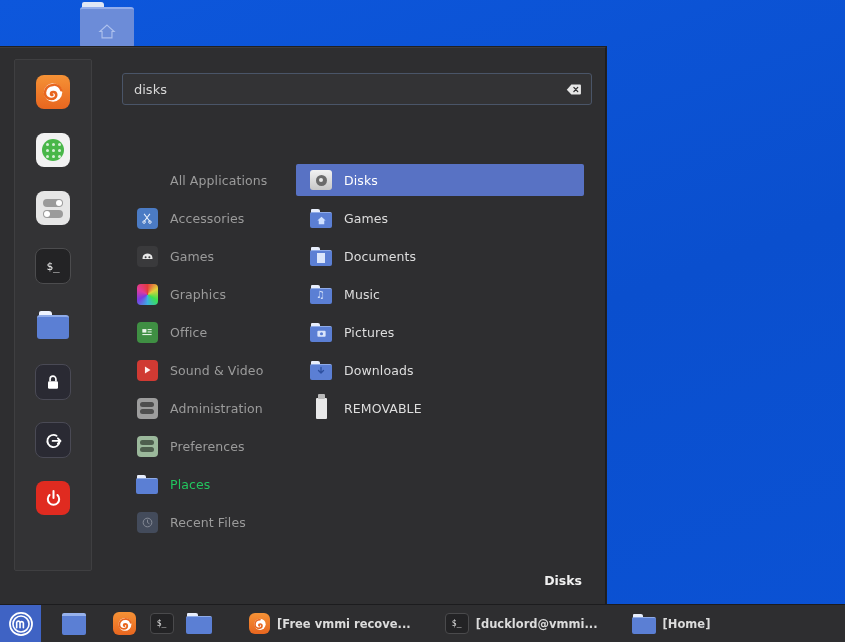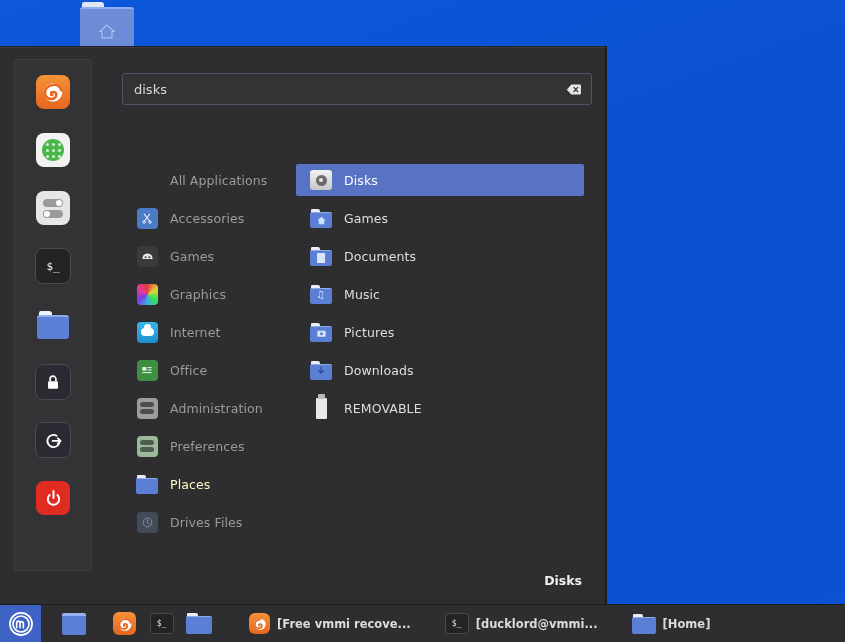--- a/index.html
+++ b/index.html
@@ -91,21 +91,21 @@
   .row.header{cursor:default;}
   .row .ico{
     width:22px;height:22px;margin-right:12px;flex:0 0 22px;
     display:flex;align-items:center;justify-content:center;
     position:relative;
   }
   .row .lbl{
     font-size:12.5px;color:#9b9b9b;white-space:nowrap;
     letter-spacing:.1px;
   }
-  .row.active .lbl{color:#fef9c3;}
+  .row.active .lbl{color:#22c55e;}
   #app-col .row .lbl{color:#dedede;}
   #app-col .row.sel{background:#5872c4;}
   #app-col .row.sel .lbl{color:#ffffff;}
   
   #info{
     position:absolute;right:23px;bottom:16px;text-align:right;
   }
   #info .t{font-size:12.5px;font-weight:bold;color:#f0f0f0;line-height:18px;}
   #info .d{font-size:12.5px;color:#d5d5d5;line-height:18px;}
   
@@ -327,43 +327,45 @@
       <span class="lbl">Games</span>
     </div>
 
     <div class="row">
       <span class="ico">
         <span class="sq" style="background:conic-gradient(#e23b3b,#e2d23b,#3be24f,#3bb0e2,#7b3be2,#e23b9a,#e23b3b);"></span>
       </span>
       <span class="lbl">Graphics</span>
     </div>
 
-    <div class="row">
-      <span class="ico">
-        <span class="cloud" style="width:21px;height:21px;">
-            <span class="c"></span>
-          </span>
-      </span>
-      <span class="lbl">Internet</span>
-    </div>
 
     <div class="row">
       <span class="ico">
         <span class="sq" style="background:#3f8f43;">
           <svg viewBox="0 0 24 24" width="14" height="14">
             <rect x="4" y="7" width="7" height="6" fill="#eaf5ea"></rect>
             <rect x="13" y="7" width="7" height="1.8" fill="#eaf5ea"></rect>
             <rect x="13" y="11" width="7" height="1.8" fill="#eaf5ea"></rect>
             <rect x="4" y="15.5" width="16" height="1.8" fill="#eaf5ea"></rect>
           </svg>
         </span>
       </span>
       <span class="lbl">Office</span>
     </div>
 
+    <div class="row">
+      <span class="ico">
+        <span class="sq" style="background:#d03a33;">
+          <svg viewBox="0 0 24 24" width="14" height="14">
+            <path d="M8.5 6 L18 12 L8.5 18 Z" fill="#fdf0ef"></path>
+          </svg>
+        </span>
+      </span>
+      <span class="lbl">Sound &amp; Video</span>
+    </div>
 
     <div class="row">
       <span class="ico">
         <span class="sq" style="background:#9d9d9d;flex-direction:column;gap:2px;">
           <i style="width:14px;height:5px;border-radius:3px;background:#4e4e4e;display:block"></i>
           <i style="width:14px;height:5px;border-radius:3px;background:#4e4e4e;display:block"></i>
         </span>
       </span>
       <span class="lbl">Administration</span>
     </div>
@@ -390,21 +392,21 @@
 
     <div class="row">
       <span class="ico dim">
         <span class="sq" style="background:#55637f;">
           <svg viewBox="0 0 24 24" width="13" height="13">
             <circle cx="12" cy="12" r="8" fill="none" stroke="#cfd8ea" stroke-width="1.8"></circle>
             <path d="M12 7.5 V12 L15 14" fill="none" stroke="#cfd8ea" stroke-width="1.8" stroke-linecap="round"></path>
           </svg>
         </span>
       </span>
-      <span class="lbl">Drives Files</span>
+      <span class="lbl">Recent Files</span>
     </div>
 
   </div>
 
   <div id="app-col">
 
     <div class="row sel">
       <span class="ico">
         <span class="hdd">
             <i class="platter" style="display:block"></i>

